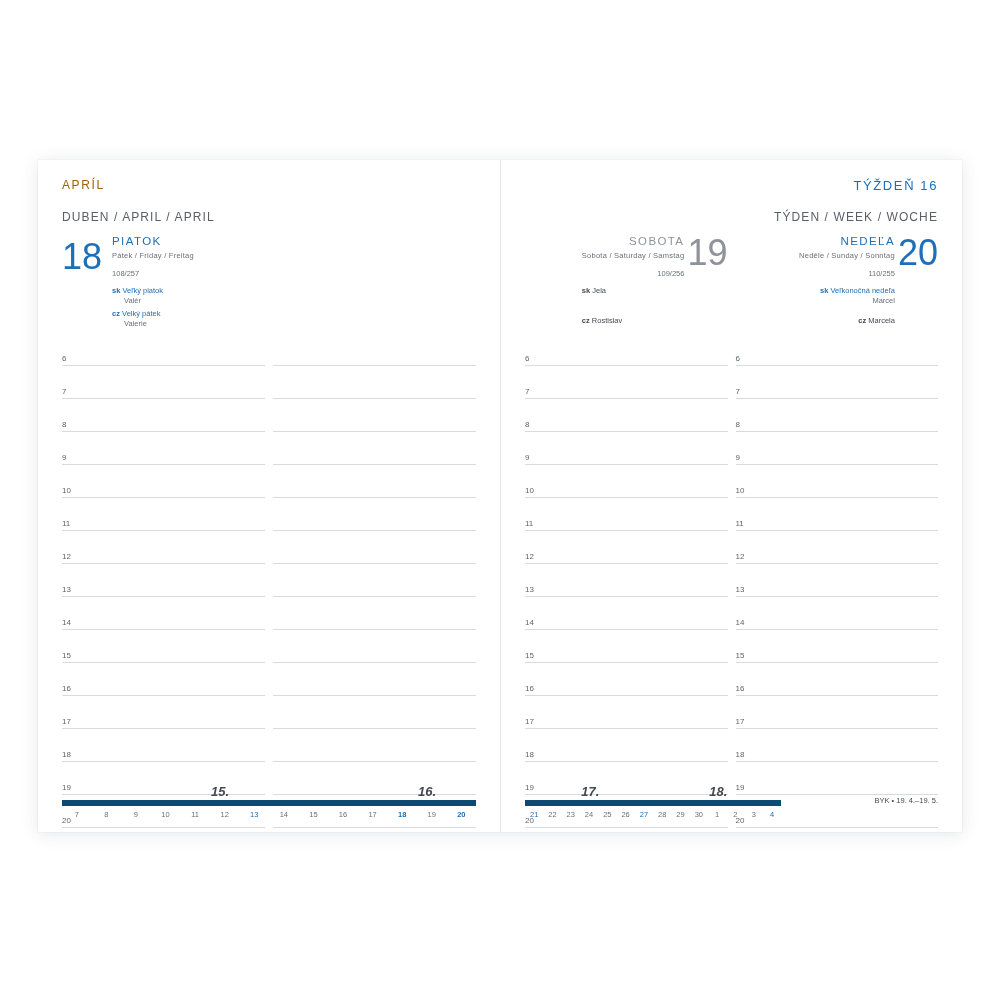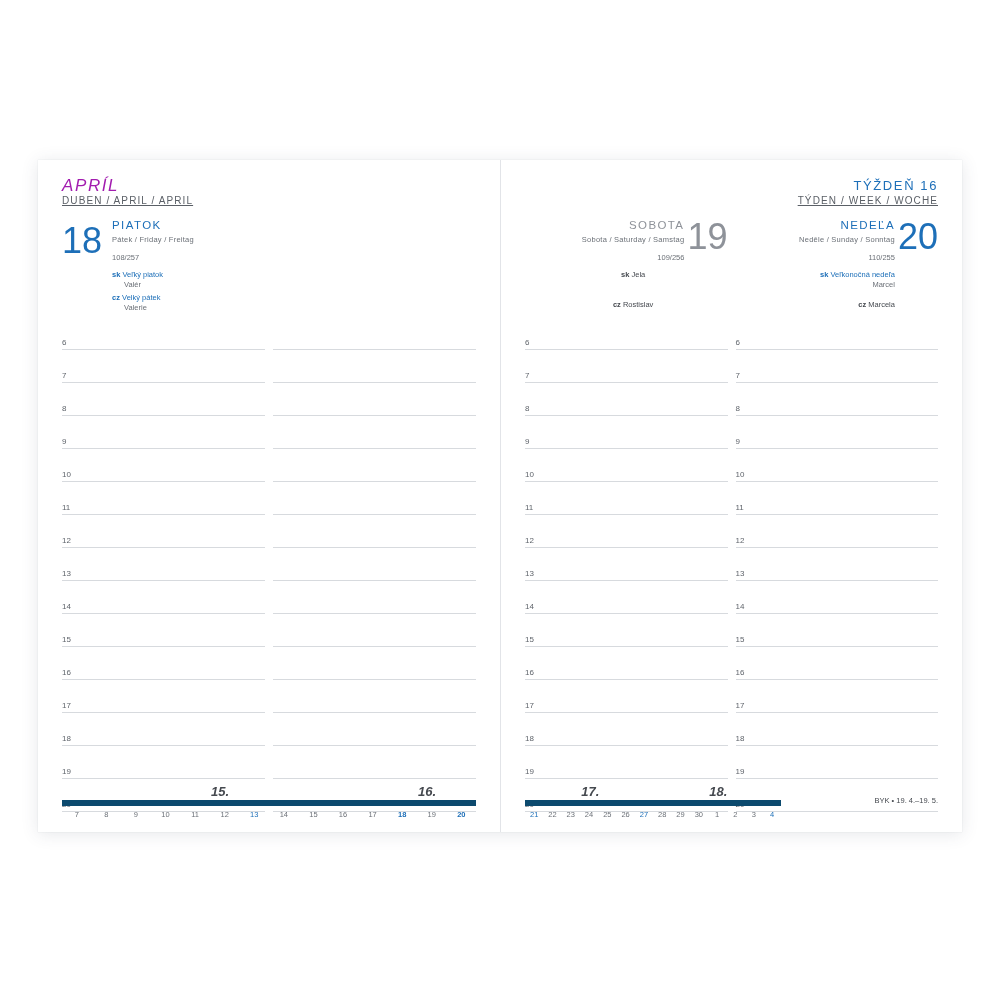--- a/index.html
+++ b/index.html
@@ -38,33 +38,31 @@
   }
   .page-left  { left: 0; width: 462px; padding: 18px 24px 14px 24px; }
   .page-right { left: 462px; width: 462px; padding: 18px 24px 14px 24px;
                 border-left: 1px solid #e2e4e8; }
 
   
   .hdr-left  { text-align: left; }
   .hdr-right { text-align: right; }
 
   .month-name {
-    color: #a21caf;
-    font-size: 17px;
+    color: #a16207;
+    font-size: 12px;
     letter-spacing: 1.6px;
     line-height: 15px;
-    font-style: italic;
   }
   .month-sub {
     color: #5a5f66;
-    font-size: 10px;
+    font-size: 12px;
     letter-spacing: 1.1px;
     line-height: 12px;
-    margin-top: 2px;
-    text-decoration: underline;
+    margin-top: 18px;
   }
   .week-name {
     color: #1d6fb8;
     font-size: 13px;
     letter-spacing: 1.6px;
     line-height: 15px;
   }
 
   
   .day-head {
@@ -325,21 +323,21 @@
 
       <div class="day-head">
         <div style="display:flex; gap:8px;">
 
           <div style="flex:1;">
             <div class="wknd-head">
               <div class="txt">
                 <div class="dayname grey">SOBOTA</div>
                 <div class="daylangs">Sobota / Saturday / Samstag</div>
                 <div class="daynum-count">109/256</div>
-                <div class="names" style="text-align:center">
+                <div class="names" style="text-align:left">
                   <div class="name-row">
                     <span class="lang-tag grey">sk</span>
                     <span class="name-main grey">Jela</span>
                   </div>
                   <div class="name-row" style="margin-top:20px">
                     <span class="lang-tag grey">cz</span>
                     <span class="name-main grey">Rostislav</span>
                   </div>
                 </div>
               </div>

